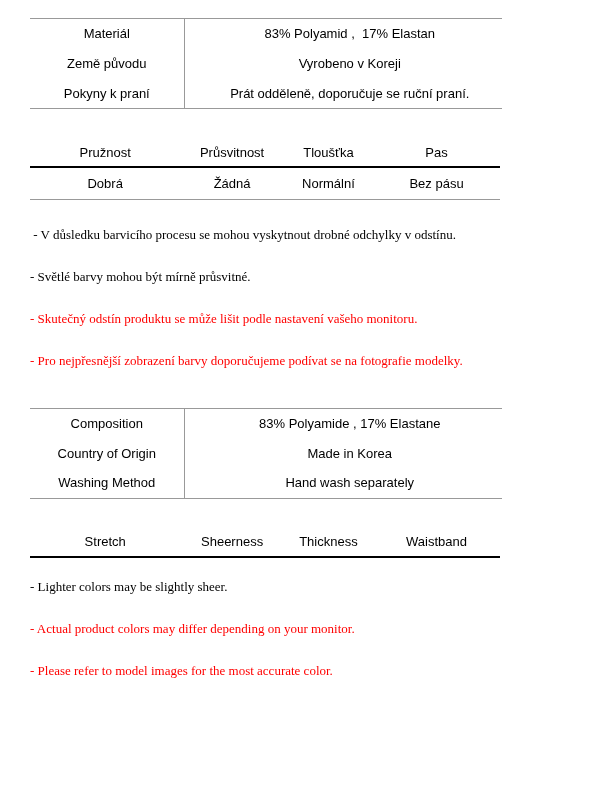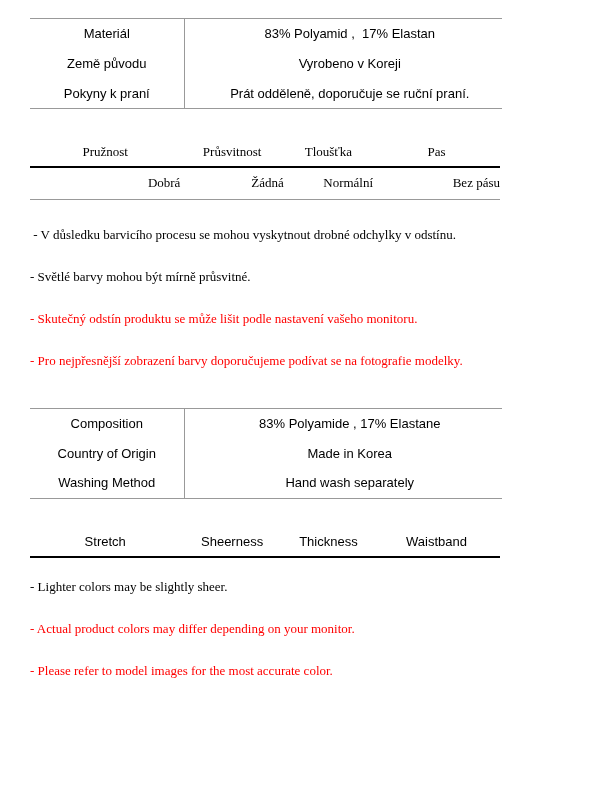--- a/index.html
+++ b/index.html
@@ -39,40 +39,40 @@
     border-collapse:collapse;
     width:470px;
     table-layout:fixed;
   }
   table.attr-table th{
     font-weight:normal;text-align:center;vertical-align:middle;
     height:29px;border-bottom:2px solid var(--border-black);
     white-space:nowrap;overflow:visible;
   }
   table.attr-table td{
-    text-align:right;vertical-align:middle;height:32px;
+    text-align:center;vertical-align:middle;height:32px;
     border-bottom:1px solid var(--border-gray);
     white-space:nowrap;overflow:visible;
   }
   .attr-col-1{width:32%;} .attr-col-2{width:22%;}
   .attr-col-3{width:19%;} .attr-col-4{width:27%;}
 
   
   .notes{margin-top:27px;font-family:Liberation Serif, serif;}
   .note{
     line-height:16px;
     margin-bottom:26px;
     white-space:pre-wrap;
     color:var(--text-black);
   }
   .note.red{color:var(--text-red);}
 
   
   .section-cz .info-table{margin-top:18px;}
-  .section-cz .attr-table{margin-top:29px;font-family:Liberation Serif, serif;}
+  .section-cz .attr-table{margin-top:29px;}
   .section-en{margin-top:39px;}
   .section-en .attr-table{margin-top:29px;}
   .section-en .notes{margin-top:21px;}
 </style>
 </head>
 <body>
 
 <div class="page">
 
   <section class="section-cz">

